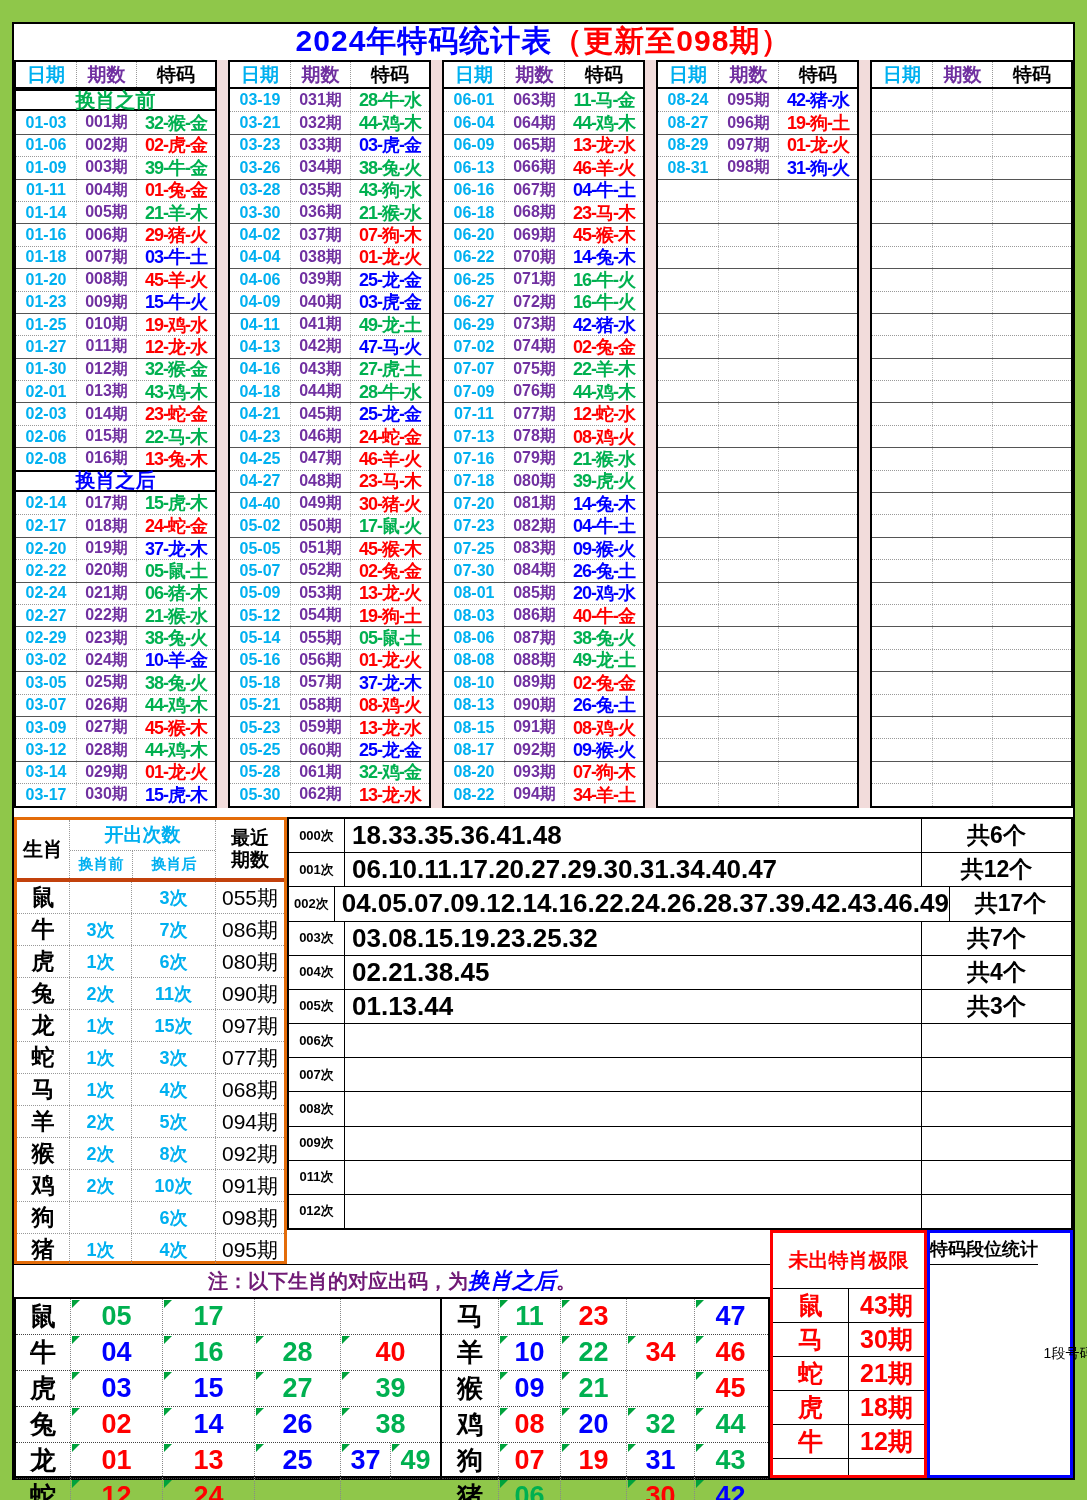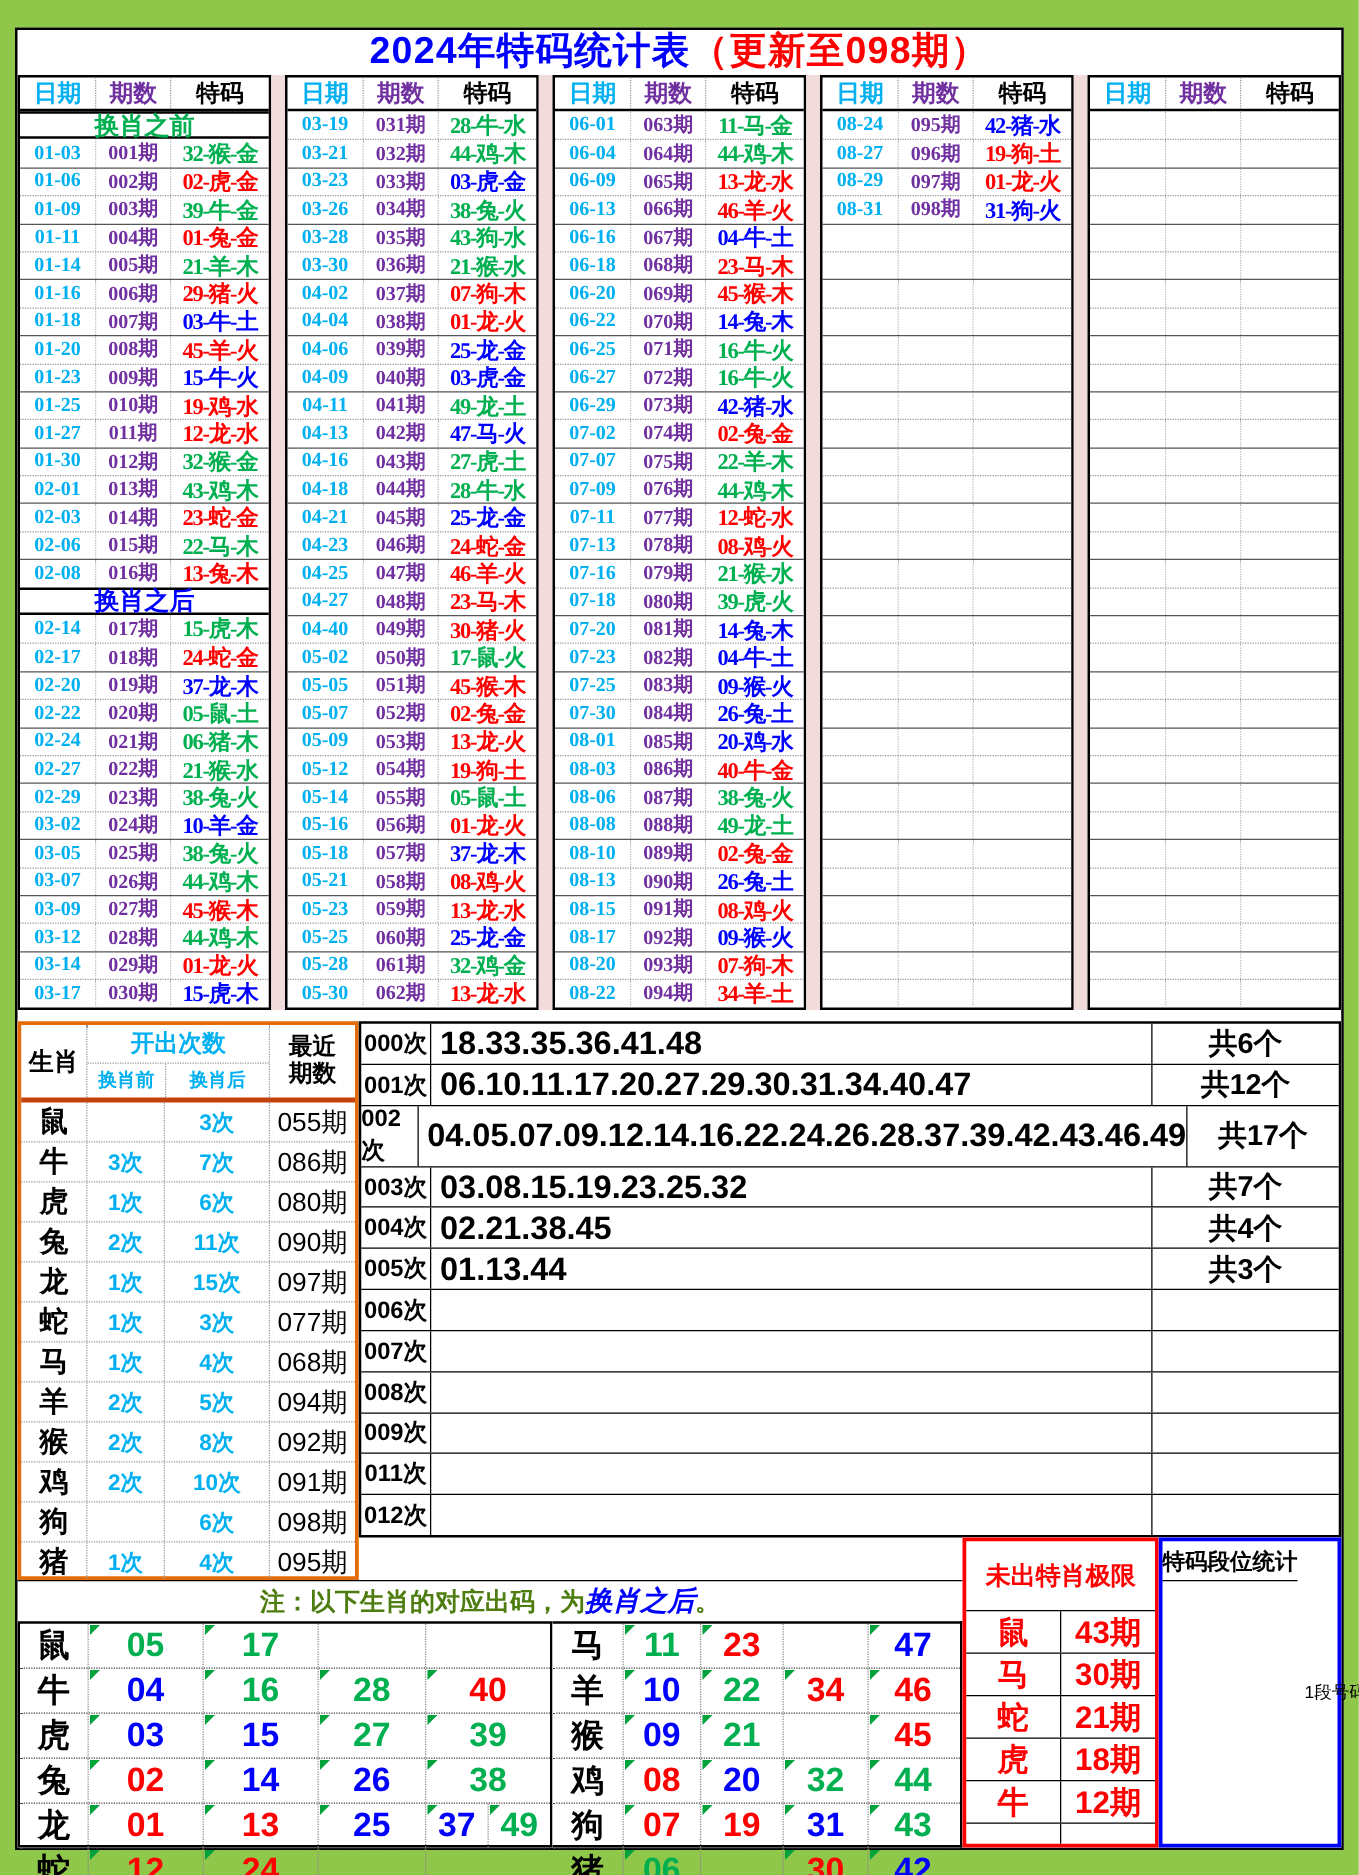--- a/index.html
+++ b/index.html
@@ -8,21 +8,21 @@
   #content{position:absolute;left:12px;top:22px;width:1063px;height:1458px;
            background:#fff;border:2px solid #000;box-sizing:border-box;}
   
   #title{position:absolute;top:0;left:0;width:100%;height:36px;text-align:center;
          font-size:30px;font-weight:700;line-height:34px;letter-spacing:1px;white-space:nowrap;}
   .t-blue{color:#0000FF}.t-red{color:#FF0000}
   
   #main-groups{position:absolute;top:36px;left:0;width:1059px;display:flex;}
   .gsep{width:11px;height:748px;background:#F2DCDB;}
   .group{width:203px;height:748px;border:2px solid #000;box-sizing:border-box;background:#fff;
-         display:flex;flex-direction:column;font-family:Liberation Serif, serif;}
+         display:flex;flex-direction:column;}
   .ghead{display:flex;height:27px;border-bottom:2px solid #000;box-sizing:border-box;flex:none;}
   .hc{display:flex;align-items:center;justify-content:center;font-size:19px;font-weight:700;box-sizing:border-box;}
   .hdate{width:60px;color:#00B0F0;}
   .hper{width:60px;color:#7030A0;border-left:1px dotted #999;}
   .hspec{flex:1;color:#000;border-left:1px dotted #999;}
   .rows{flex:1;display:flex;flex-direction:column;}
   .grow{display:flex;height:22.4px;box-sizing:border-box;border-top:1px dotted #999;flex:none;}
   .rows > .grow:nth-child(odd){border-top:1px solid #555;}
   .rows > .grow:first-child{border-top:none;}
   .sec{justify-content:center;align-items:center;font-size:20px;font-weight:700;
@@ -53,28 +53,28 @@
   .zrow:nth-child(2){border-top:none;}
   .z-zodiac{width:52px;font-size:23px;font-weight:600;}
   .z-before{width:62px;border-left:1px dotted #999;color:#00B0F0;font-size:18px;font-weight:700;}
   .z-after{width:84px;border-left:1px dotted #999;color:#00B0F0;font-size:18px;font-weight:700;}
   .z-recent{flex:1;border-left:1px dotted #999;font-size:21px;}
   
   #freq{position:absolute;left:273px;top:0;width:786px;height:413px;border:2px solid #000;
         box-sizing:border-box;display:flex;flex-direction:column;background:#fff;}
   .frow{flex:1;display:flex;border-top:1px solid #000;box-sizing:border-box;}
   .frow:first-child{border-top:none;}
-  .f-label{width:56px;font-size:19px;font-weight:600;border-right:1px solid #000;}
+  .f-label{width:56px;font-size:13px;font-weight:600;border-right:1px solid #000;}
   .f-nums{flex:1;display:flex;align-items:center;font-size:26px;font-weight:600;padding-left:7px;white-space:nowrap;}
   .f-total{width:150px;font-size:23px;font-weight:600;border-left:1px solid #000;}
   
   #note{position:absolute;left:0;top:447px;width:756px;height:33px;border-top:1px solid #000;
         box-sizing:border-box;display:flex;align-items:center;justify-content:center;
         font-size:20px;font-weight:700;white-space:nowrap;}
-  .n-red{color:#4d7c0f}
+  .n-red{color:#701a75}
   .n-blue{color:#0000FF;font-style:italic;font-size:22px;}
   
   #map-left,#map-right{position:absolute;top:480px;height:181px;border:2px solid #000;
         box-sizing:border-box;display:flex;flex-direction:column;background:#fff;}
   #map-left{left:0;width:428px;}
   #map-right{left:428px;width:328px;border-left:none;}
   .mrow{flex:1;display:flex;border-top:1px dotted #444;}
   .mrow:first-child{border-top:none;}
   .m-zodiac{font-size:26px;font-weight:600;color:#000;}
   .m-cell{position:relative;font-size:27px;font-weight:600;border-left:1px dotted #888;white-space:nowrap;}

